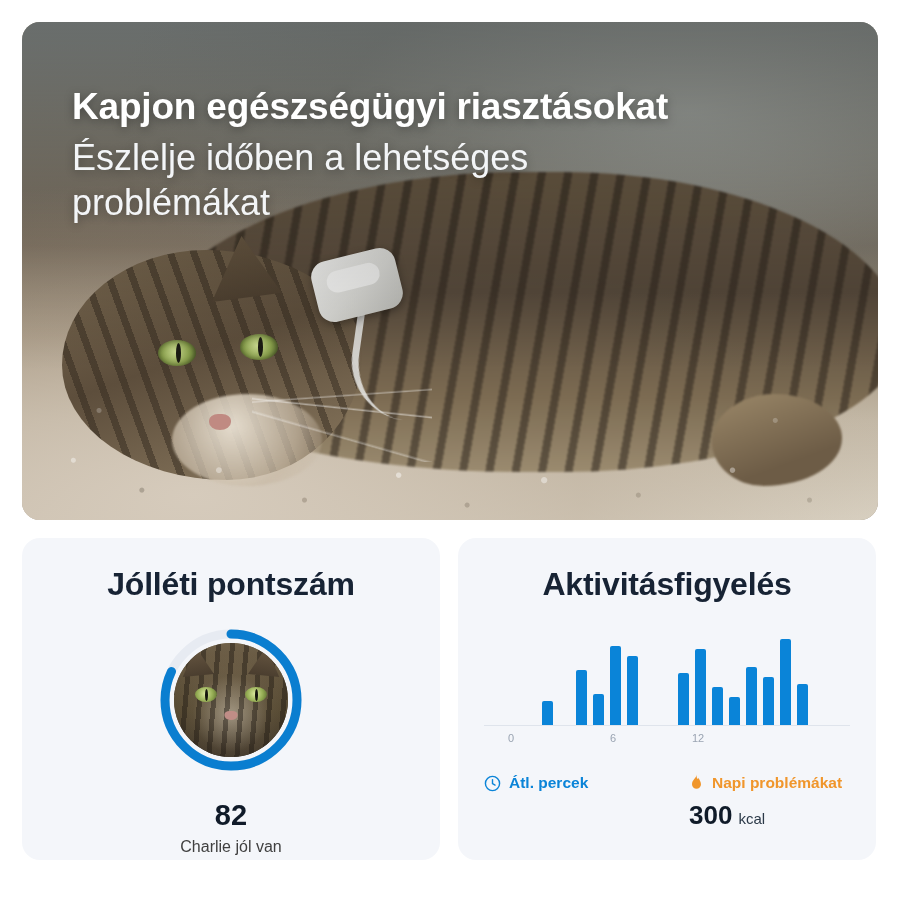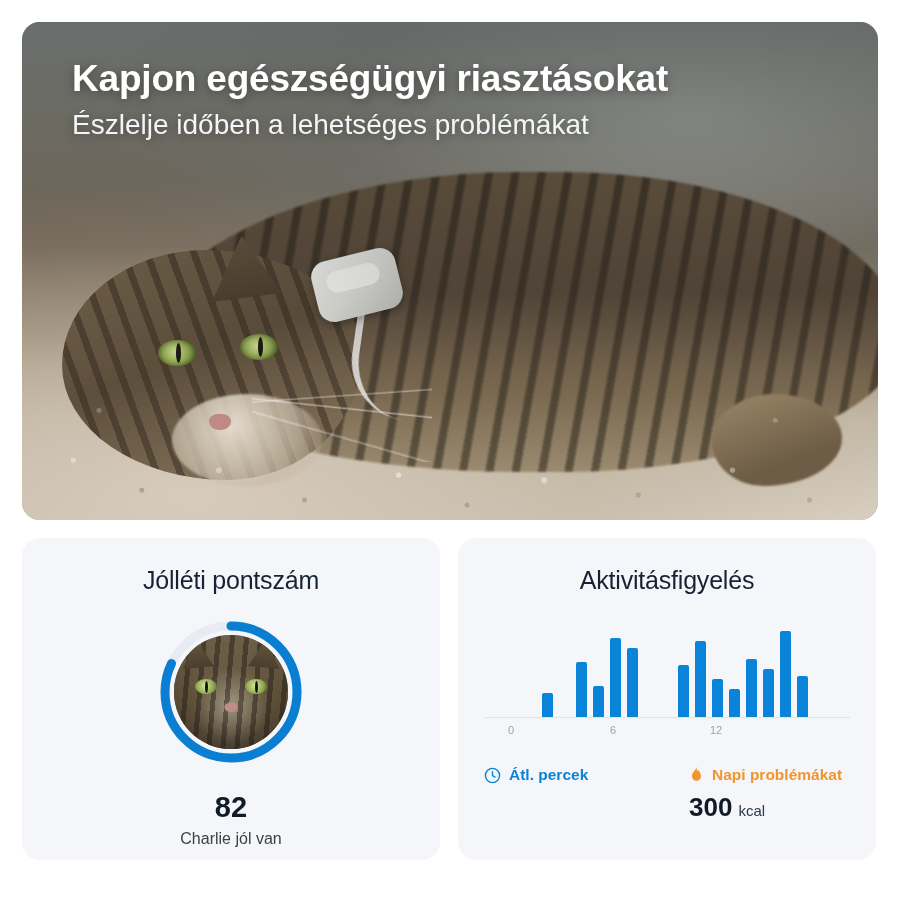--- a/index.html
+++ b/index.html
@@ -200,35 +200,35 @@
 
   .hero-overlay {
     position: absolute;
     inset: 0;
     background: linear-gradient(180deg, rgba(0,0,0,.34) 0%, rgba(0,0,0,.12) 46%, rgba(0,0,0,0) 70%);
   }
 
   .hero-text {
     position: absolute;
     left: 50px;
-    top: 36px;
+    top: 64px;
     right: 60px;
   }
   .hero-title {
     margin: 0;
     font-size: 37px;
     line-height: 1.12;
     font-weight: 700;
     color: #ffffff;
     letter-spacing: -0.2px;
     text-shadow: 0 2px 10px rgba(0,0,0,.35);
   }
   .hero-subtitle {
     margin: 8px 0 0 0;
-    font-size: 28px;
+    font-size: 36px;
     line-height: 1.25;
     font-weight: 400;
     color: #f3f5f7;
     max-width: 620px;
     text-shadow: 0 2px 10px rgba(0,0,0,.32);
   }
 
   
   .cards {
     display: flex;
@@ -237,22 +237,22 @@
   }
   .card {
     background: #f4f6fa;
     border-radius: 18px;
     box-sizing: border-box;
     padding: 28px 26px 24px 26px;
   }
   .card-title {
     margin: 0;
     text-align: center;
-    font-size: 25px;
-    font-weight: 400;
+    font-size: 32px;
+    font-weight: 700;
     color: #172334;
     letter-spacing: -0.2px;
   }
 
   
   .card-wellness {
     width: 418px;
     display: flex;
     flex-direction: column;
     align-items: center;
@@ -478,21 +478,21 @@
           <div class="bar" style="height: 37.84px; background: rgb(10, 132, 216);"></div>
           <div class="bar" style="height: 27.52px; background: rgb(10, 132, 216);"></div>
           <div class="bar" style="height: 58.48px; background: rgb(10, 132, 216);"></div>
           <div class="bar" style="height: 48.16px; background: rgb(10, 132, 216);"></div>
           <div class="bar" style="height: 86px; background: rgb(10, 132, 216);"></div>
           <div class="bar" style="height: 41.28px; background: rgb(10, 132, 216);"></div>
         </div>
       <div class="axis">
         <span style="left:24px;">0</span>
         <span style="left:126px;">6</span>
-        <span style="left:226px;">12</span>
+        <span style="left:208px;">12</span>
       </div>
 
       <div class="metrics">
 
         <div class="metric">
           <div class="metric-head">
             <span class="icon-clock">
               <svg width="17" height="17" viewBox="0 0 24 24" aria-hidden="true">
                 <circle cx="12" cy="12" r="10" fill="none" stroke="#0a84d8" stroke-width="2"></circle>
                 <path d="M12 6.5V12l3.6 2.2" fill="none" stroke="#0a84d8" stroke-width="2" stroke-linecap="round"></path>

